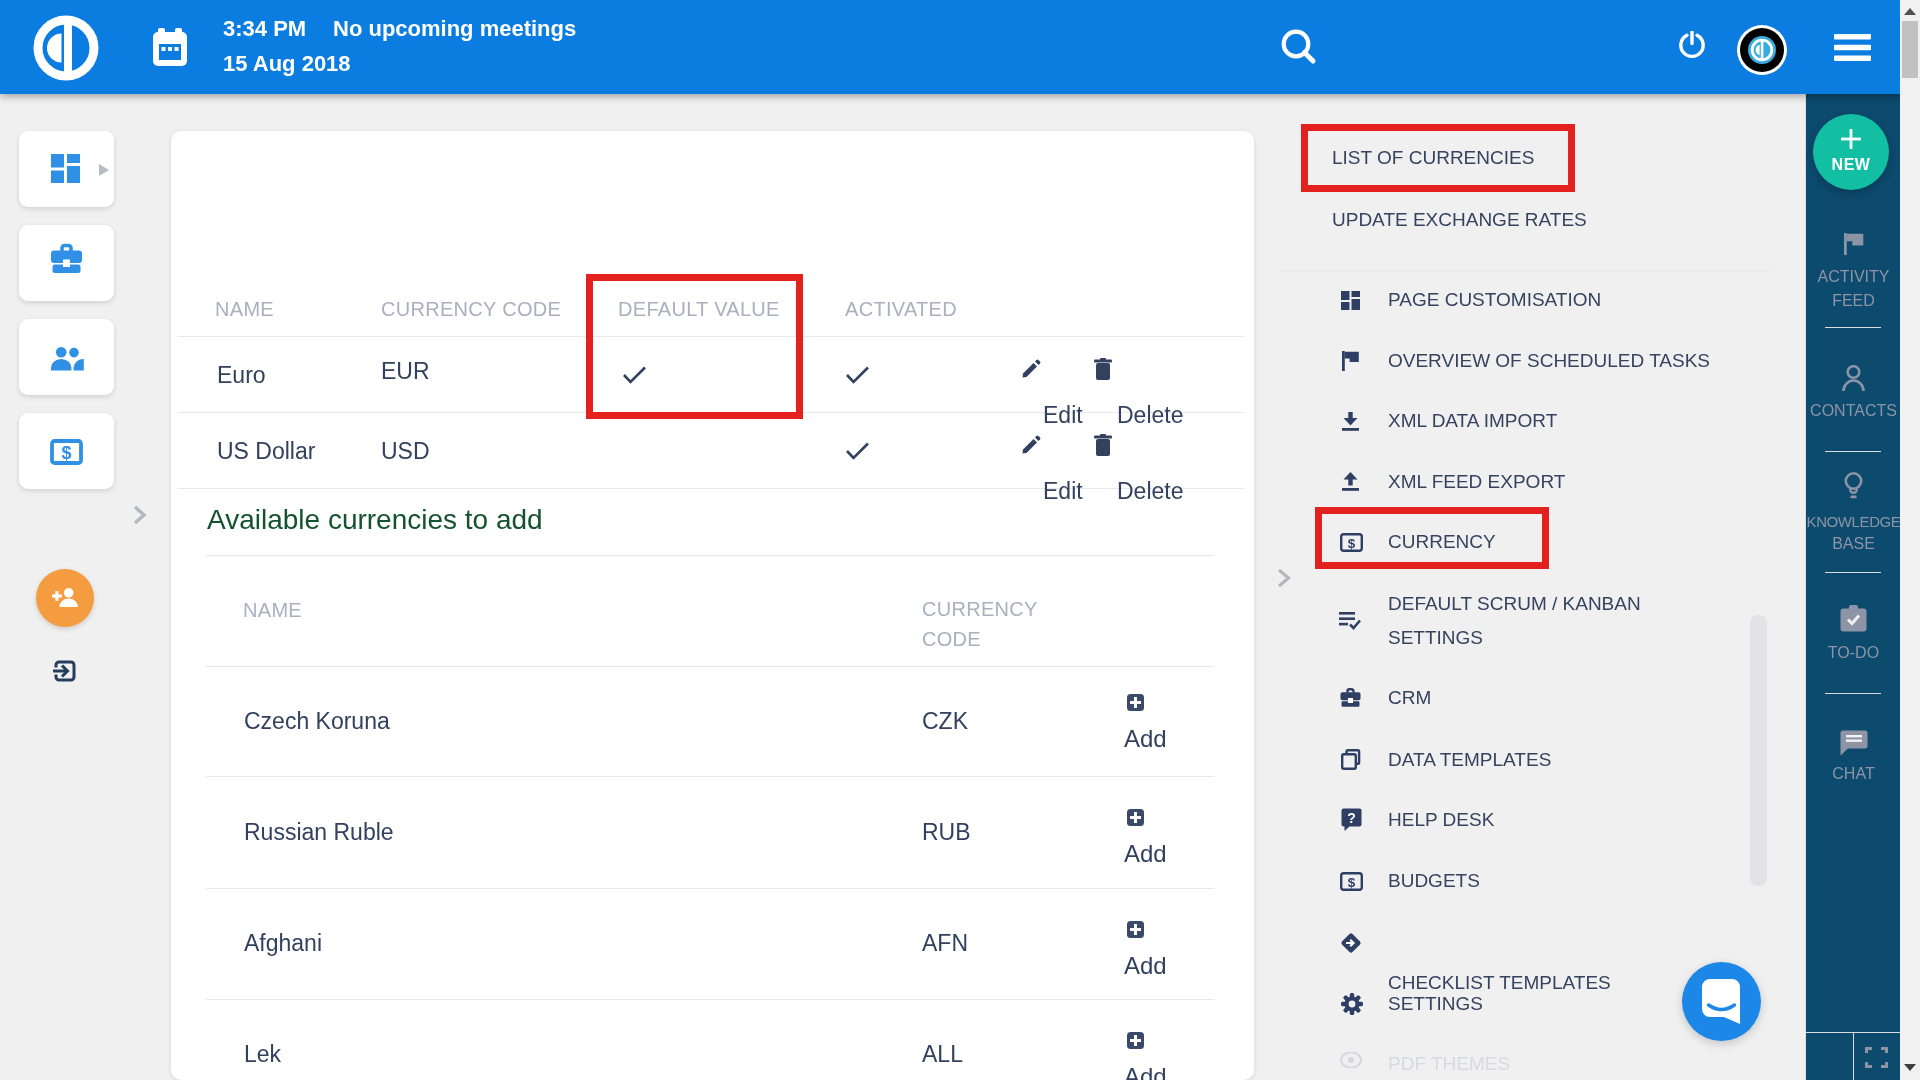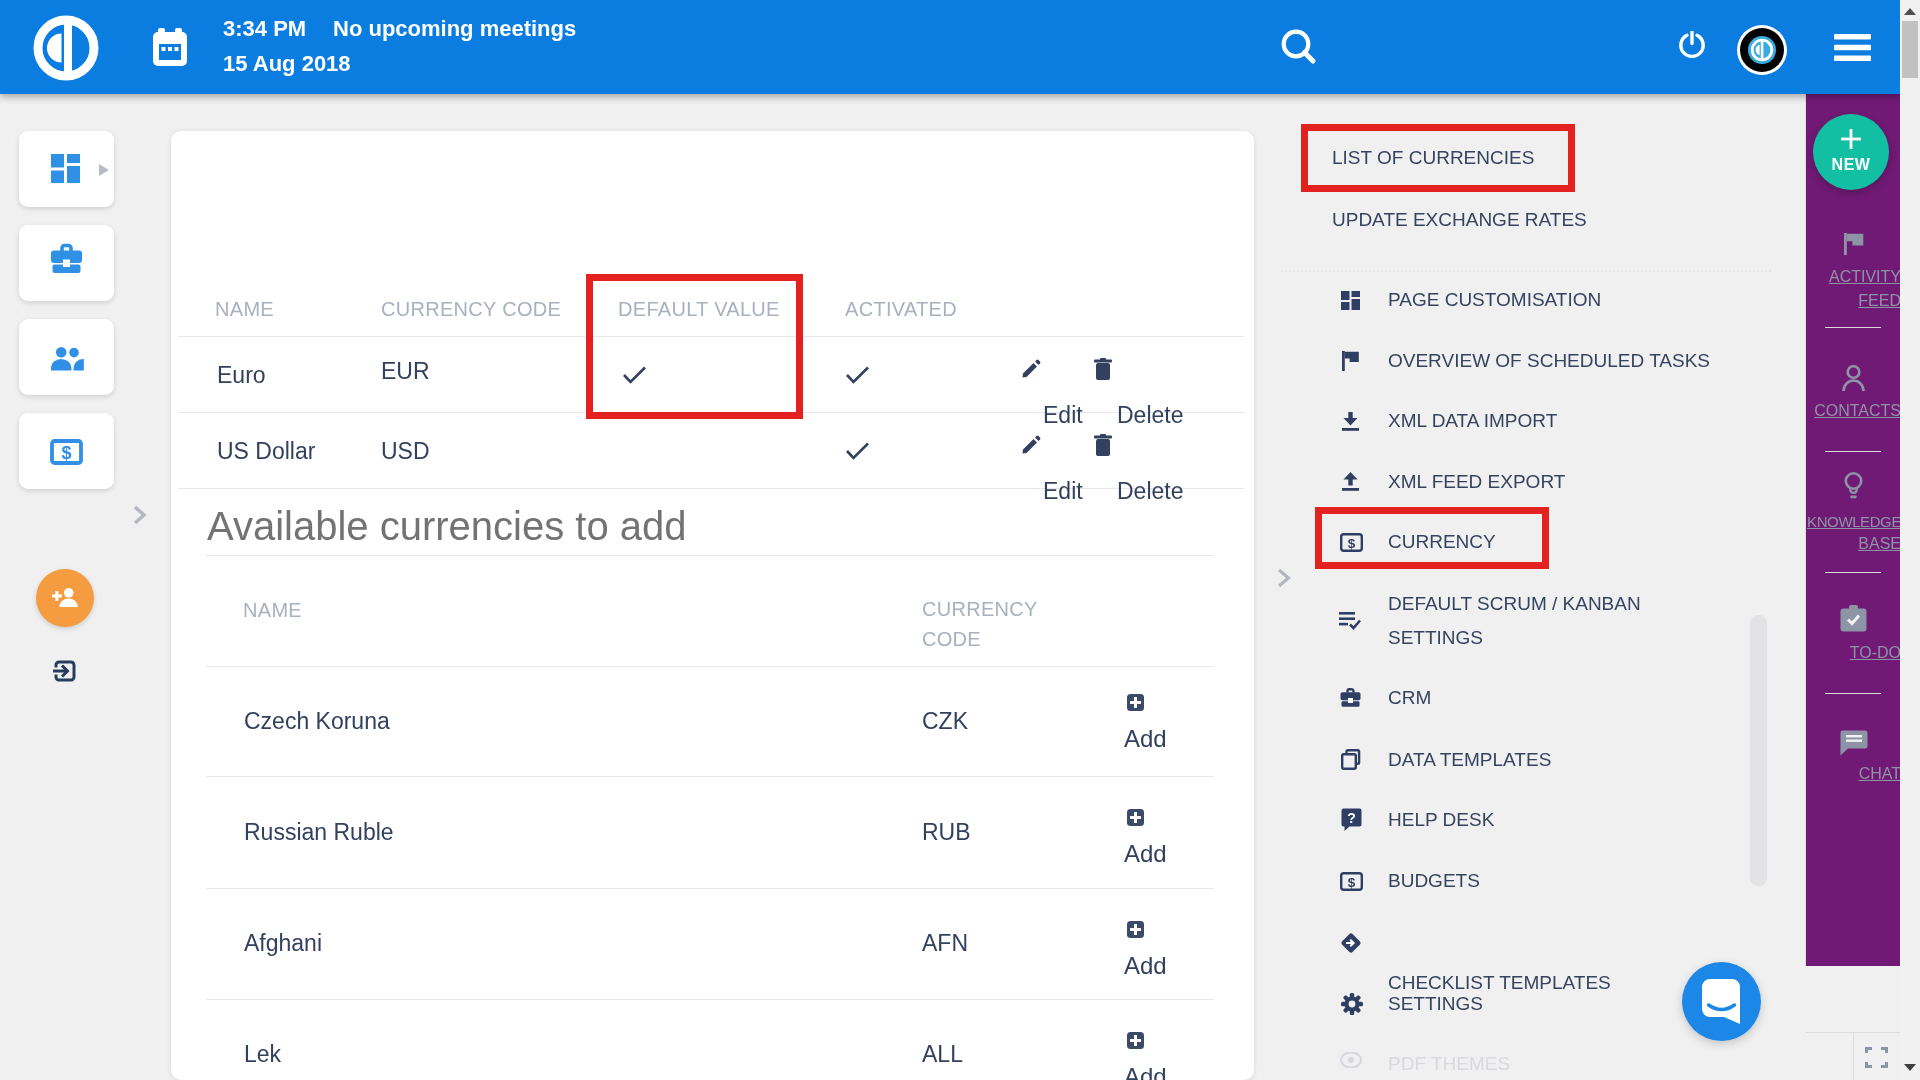--- a/index.html
+++ b/index.html
@@ -24,38 +24,38 @@
 .sbtn { position:absolute; left:19px; width:95px; height:76px; background:#fff; border-radius:9px;
   box-shadow:0 2px 5px rgba(0,0,0,.13); }
 .tri { position:absolute; left:80px; top:33px; width:0; height:0; border-top:6px solid transparent;
   border-bottom:6px solid transparent; border-left:10px solid #b9bcc4; }
 .orangebtn { position:absolute; left:36px; top:569px; width:58px; height:58px; border-radius:50%;
   background:#f59b40; box-shadow:0 2px 5px rgba(0,0,0,.15); }
 
 .card { position:absolute; left:171px; top:131px; width:1083px; height:949px; background:#fff;
   border-radius:10px; box-shadow:0 1px 5px rgba(0,0,0,.10); }
 .h1a { position:absolute; left:33px; top:44px; font-size:36px; color:#2e3f5c; }
-.h1b { position:absolute; left:36px; top:373px; font-size:40px; color:#737373; }
+.h1b { position:absolute; left:36px; top:373px; font-size:28px; color:#14532d; }
 .thead { position:absolute; font-size:20px; color:#a9b0be; letter-spacing:.3px; }
 .tbody { position:absolute; font-size:23px; color:#32415e; }
 .sep { position:absolute; background:#e8e8ea; height:1px; }
 .editdel { position:absolute; font-size:23px; color:#32415e;margin-top:40px; }
 .addsq { position:absolute; width:17px; height:17px; background:#3a4a68; border-radius:3.5px; }
 .addsq:before { content:""; position:absolute; left:3.4px; top:7.2px; width:10.2px; height:2.6px; background:#fff; }
 .addsq:after { content:""; position:absolute; left:7.2px; top:3.4px; width:2.6px; height:10.2px; background:#fff; }
 .addtxt { position:absolute; font-size:24px; color:#32415e; }
 
 .mitem { position:absolute; font-size:19px; color:#36435f; white-space:nowrap; }
 .micon { position:absolute; }
 
 .redbox { position:absolute; border:7px solid #e32220; z-index:8; }
 
-.rail { position:absolute; left:1805px; top:94px; width:95px; height:872px; background:#701a75;
+.rail { position:absolute; left:1805px; top:94px; width:95px; height:986px; background:#0c4a6e;
   border-left:1px solid #dddde0; }
-.rlabel { position:absolute; width:95px; text-align:right; font-size:16px; color:#8d94a6;text-decoration:underline; }
+.rlabel { position:absolute; width:95px; text-align:center; font-size:16px; color:#8d94a6; }
 .rsep { position:absolute; left:19px; width:56px; height:1px; background:#dcdce0; }
 .newbtn { position:absolute; left:7px; top:20px; width:76px; height:76px; border-radius:50%;
   background:#12bfa2; box-shadow:0 3px 8px rgba(0,0,0,.22); color:#fff; text-align:center; }
 .newbtn .lbl { font-size:16px; font-weight:bold; letter-spacing:.5px; }
 .chatbtn { position:absolute; left:1682px; top:962px; width:79px; height:79px; border-radius:50%;
   background:#1d87e8; box-shadow:0 3px 10px rgba(0,0,0,.18); z-index:6; }
 </style>
 </head>
 <body>
 

